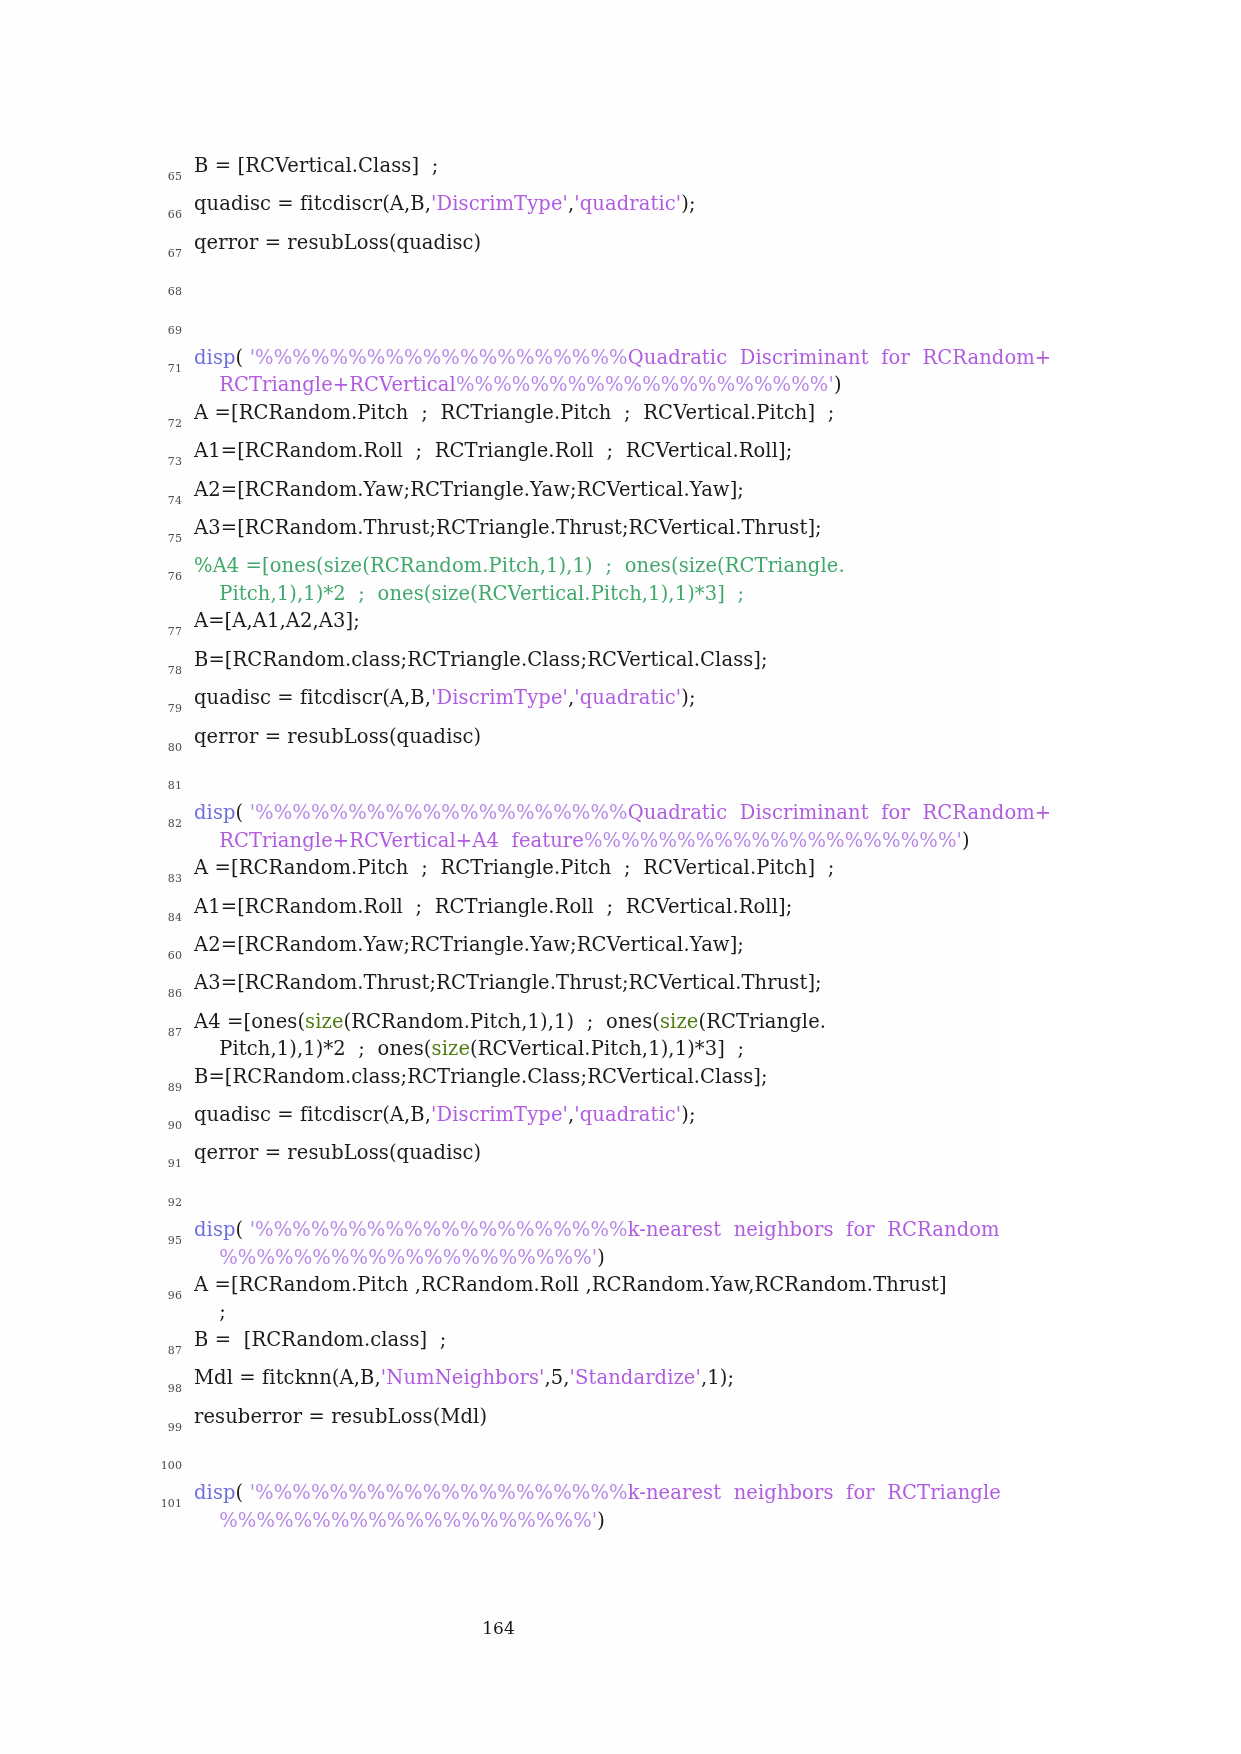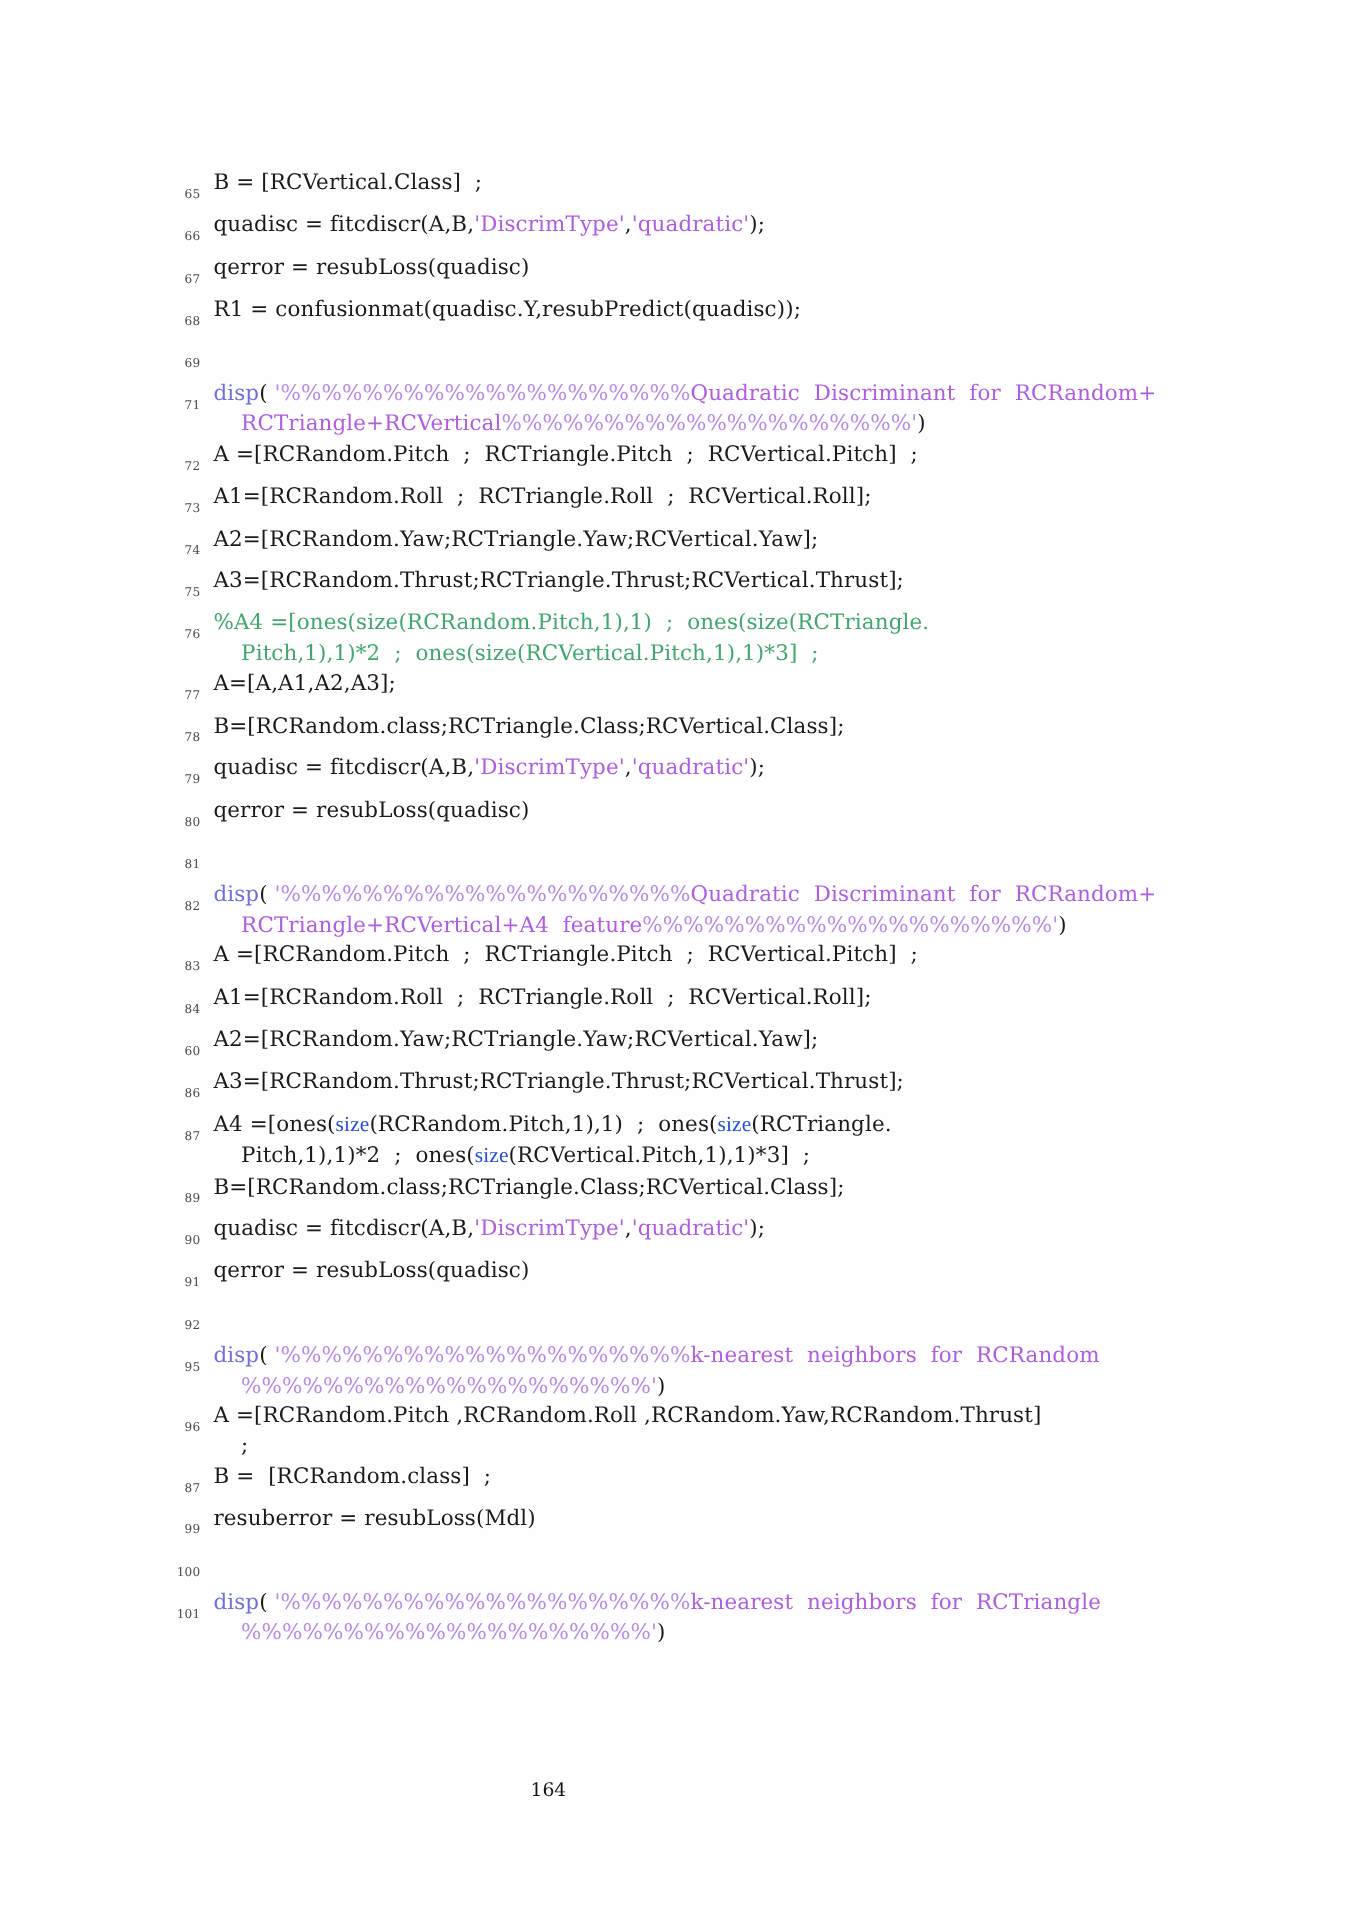--- a/index.html
+++ b/index.html
@@ -48,21 +48,21 @@
   }
   .code-body {
     flex: 1 1 auto;
     white-space: pre-wrap;
     word-break: break-word;
     font-family: "DejaVu Serif", "Liberation Serif", serif;
     color: #1b1b1b;
   }
   
   .tok-plain   { color: #1a1a1a; }
-  .tok-kw      { color: #1d4ed8; font-family: Liberation Serif, serif; }
+  .tok-kw      { color: #4d7c0f; }
   .tok-str     { color: #b05ce0; }
   .tok-pct     { color: #b888e8; }
   .tok-comment { color: #3fa86a; }
   .tok-comment-pct { color: #6bc48f; }
   .tok-fn      { color: #6f6fe0; }
 
   .blank-line .code-body { min-height: 27.4px; }
 
   #page-number {
     position: absolute;
@@ -77,21 +77,21 @@
 </style>
 </head>
 <body>
 
 <div id="page">
 
   <div id="listing">
       <div class="code-line"><span class="lineno">65</span><span class="code-body"><span class="tok-plain">B = [RCVertical.Class]  ;</span></span></div>
       <div class="code-line"><span class="lineno">66</span><span class="code-body"><span class="tok-plain">quadisc = fitcdiscr(A,B,</span><span class="tok-str">'DiscrimType'</span><span class="tok-plain">,</span><span class="tok-str">'quadratic'</span><span class="tok-plain">);</span></span></div>
       <div class="code-line"><span class="lineno">67</span><span class="code-body"><span class="tok-plain">qerror = resubLoss(quadisc)</span></span></div>
-      <div class="code-line"><span class="lineno">68</span><span class="code-body"><span class="tok-plain">R1 = confusionmat(quadisc.Y,resubPredict(quadisc));</span></span></div>
+      <div class="code-line"><span class="lineno">68</span></div>
       <div class="code-line blank-line"><span class="lineno">69</span><span class="code-body"></span></div>
       <div class="code-line"><span class="lineno">71</span><span class="code-body"><span class="tok-fn">disp</span><span class="tok-plain">( </span><span class="tok-pct">'%%%%%%%%%%%%%%%%%%%%</span><span class="tok-str">Quadratic  Discriminant  for  RCRandom+</span><br><span>    </span><span class="tok-str">RCTriangle+RCVertical</span><span class="tok-pct">%%%%%%%%%%%%%%%%%%%%'</span><span class="tok-plain">)</span></span></div>
       <div class="code-line"><span class="lineno">72</span><span class="code-body"><span class="tok-plain">A =[RCRandom.Pitch  ;  RCTriangle.Pitch  ;  RCVertical.Pitch]  ;</span></span></div>
       <div class="code-line"><span class="lineno">73</span><span class="code-body"><span class="tok-plain">A1=[RCRandom.Roll  ;  RCTriangle.Roll  ;  RCVertical.Roll];</span></span></div>
       <div class="code-line"><span class="lineno">74</span><span class="code-body"><span class="tok-plain">A2=[RCRandom.Yaw;RCTriangle.Yaw;RCVertical.Yaw];</span></span></div>
       <div class="code-line"><span class="lineno">75</span><span class="code-body"><span class="tok-plain">A3=[RCRandom.Thrust;RCTriangle.Thrust;RCVertical.Thrust];</span></span></div>
       <div class="code-line"><span class="lineno">76</span><span class="code-body"><span class="tok-comment">%A4 =[ones(size(RCRandom.Pitch,1),1)  ;  ones(size(RCTriangle.</span><br><span>    </span><span class="tok-comment">Pitch,1),1)*2  ;  ones(size(RCVertical.Pitch,1),1)*3]  ;</span></span></div>
       <div class="code-line"><span class="lineno">77</span><span class="code-body"><span class="tok-plain">A=[A,A1,A2,A3];</span></span></div>
       <div class="code-line"><span class="lineno">78</span><span class="code-body"><span class="tok-plain">B=[RCRandom.class;RCTriangle.Class;RCVertical.Class];</span></span></div>
       <div class="code-line"><span class="lineno">79</span><span class="code-body"><span class="tok-plain">quadisc = fitcdiscr(A,B,</span><span class="tok-str">'DiscrimType'</span><span class="tok-plain">,</span><span class="tok-str">'quadratic'</span><span class="tok-plain">);</span></span></div>
@@ -103,20 +103,21 @@
       <div class="code-line"><span class="lineno">60</span><span class="code-body"><span class="tok-plain">A2=[RCRandom.Yaw;RCTriangle.Yaw;RCVertical.Yaw];</span></span></div>
       <div class="code-line"><span class="lineno">86</span><span class="code-body"><span class="tok-plain">A3=[RCRandom.Thrust;RCTriangle.Thrust;RCVertical.Thrust];</span></span></div>
       <div class="code-line"><span class="lineno">87</span><span class="code-body"><span class="tok-plain">A4 =[ones(</span><span class="tok-kw">size</span><span class="tok-plain">(RCRandom.Pitch,1),1)  ;  ones(</span><span class="tok-kw">size</span><span class="tok-plain">(RCTriangle.</span><br><span>    </span><span class="tok-plain">Pitch,1),1)*2  ;  ones(</span><span class="tok-kw">size</span><span class="tok-plain">(RCVertical.Pitch,1),1)*3]  ;</span></span></div>
       <div class="code-line"><span class="lineno">89</span><span class="code-body"><span class="tok-plain">B=[RCRandom.class;RCTriangle.Class;RCVertical.Class];</span></span></div>
       <div class="code-line"><span class="lineno">90</span><span class="code-body"><span class="tok-plain">quadisc = fitcdiscr(A,B,</span><span class="tok-str">'DiscrimType'</span><span class="tok-plain">,</span><span class="tok-str">'quadratic'</span><span class="tok-plain">);</span></span></div>
       <div class="code-line"><span class="lineno">91</span><span class="code-body"><span class="tok-plain">qerror = resubLoss(quadisc)</span></span></div>
       <div class="code-line blank-line"><span class="lineno">92</span><span class="code-body"></span></div>
       <div class="code-line"><span class="lineno">95</span><span class="code-body"><span class="tok-fn">disp</span><span class="tok-plain">( </span><span class="tok-pct">'%%%%%%%%%%%%%%%%%%%%</span><span class="tok-str">k-nearest  neighbors  for  RCRandom</span><br><span>    </span><span class="tok-pct">%%%%%%%%%%%%%%%%%%%%'</span><span class="tok-plain">)</span></span></div>
       <div class="code-line"><span class="lineno">96</span><span class="code-body"><span class="tok-plain">A =[RCRandom.Pitch ,RCRandom.Roll ,RCRandom.Yaw,RCRandom.Thrust]</span><br><span>    </span><span class="tok-plain">;</span></span></div>
       <div class="code-line"><span class="lineno">87</span><span class="code-body"><span class="tok-plain">B =  [RCRandom.class]  ;</span></span></div>
+      <div class="code-line"><span class="lineno">98</span><span class="code-body"><span class="tok-plain">Mdl = fitcknn(A,B,</span><span class="tok-str">'NumNeighbors'</span><span class="tok-plain">,5,</span><span class="tok-str">'Standardize'</span><span class="tok-plain">,1);</span></span></div>
       <div class="code-line"><span class="lineno">99</span><span class="code-body"><span class="tok-plain">resuberror = resubLoss(Mdl)</span></span></div>
       <div class="code-line blank-line"><span class="lineno">100</span><span class="code-body"></span></div>
       <div class="code-line"><span class="lineno">101</span><span class="code-body"><span class="tok-fn">disp</span><span class="tok-plain">( </span><span class="tok-pct">'%%%%%%%%%%%%%%%%%%%%</span><span class="tok-str">k-nearest  neighbors  for  RCTriangle</span><br><span>    </span><span class="tok-pct">%%%%%%%%%%%%%%%%%%%%'</span><span class="tok-plain">)</span></span></div>
     </div>
 
   <div id="page-number">164</div>
 
 </div>
 
 </body></html>

